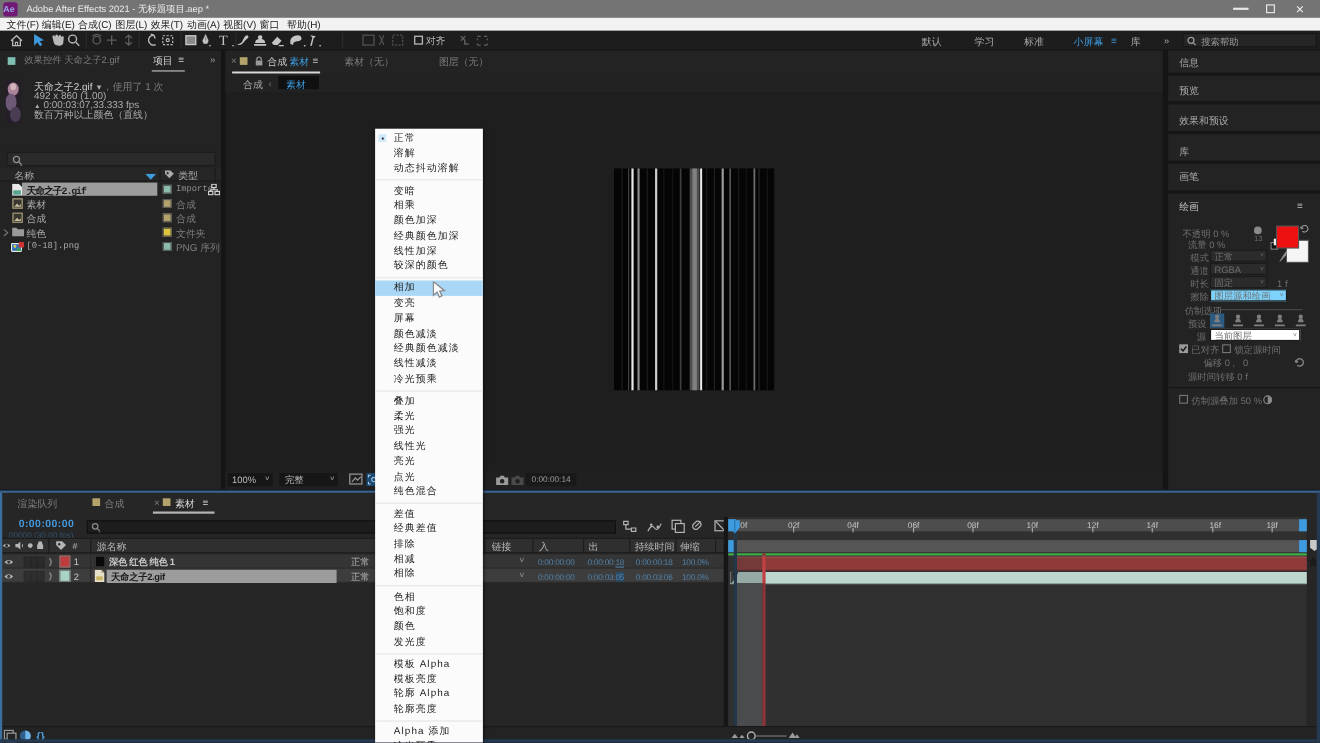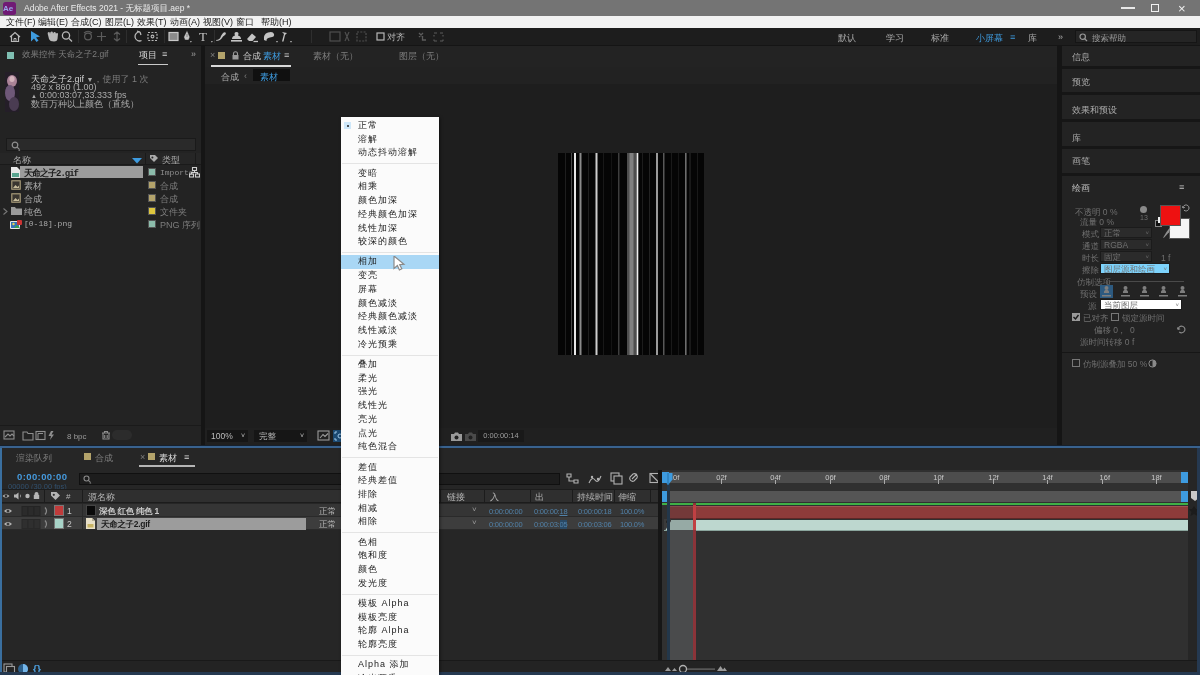--- a/index.html
+++ b/index.html
@@ -201,37 +201,20 @@
         <rect x="1" y="3" width="8" height="6" fill="#3570b8"></rect>
         <circle cx="3.5" cy="5" r="1.2" fill="#e8d44c"></circle>
         <path d="M4 9 l3 -3 l3 3z" fill="#3aa04a"></path>
         <rect x="7" y="1" width="5" height="5" rx="1" fill="#c33"></rect>
       </svg>
     <span class="a" style="left:24px;top:54px;font-size:8px;color:#ababab;font-family:'Liberation Mono',monospace">[0-18].png</span>
     <div class="a" style="left:148px;top:55px;width:8px;height:8px;background:#8cbcab;border:1px solid #555"></div>
     <span class="a tx dim" style="left:160px;top:54px">PNG 序列</span>
   </div>
 
-  <div class="a" style="left:0;top:379px;width:201px;height:20px;background:#232323;border-top:1px solid #1a1a1a">
-    <svg class="a" style="left:3px;top:3px" width="130" height="13" viewBox="0 0 130 13">
-      <g fill="none" stroke="#8e8e8e" stroke-width="1.1">
-        <rect x="1" y="2" width="10" height="8"></rect>
-          <path d="M2 8 l3 -3 l2 2 l2 -2 l2 2"></path>
-        <path d="M20 3 h4 l1 1.5 h5 V11 H20z"></path>
-        <rect x="33" y="2.5" width="9" height="8"></rect>
-          <path d="M35 10.5 v-6 l5 0" stroke-width="1"></path>
-        <path d="M48 2 l-2.5 5 h2.5 l-1 4 4 -5.5 h-2.5 l2 -3.5z" fill="#8e8e8e" stroke="none"></path>
-      </g>
-      <text x="64" y="10" font-size="8" fill="#9a9a9a">8 bpc</text>
-      <g fill="none" stroke="#8e8e8e" stroke-width="1.1">
-          <path d="M99 4 h8 m-7 0 v6 h6 v-6 m-4.5 0 v-1.5 h3 V4 m-2.8 2 v3 m2.5 -3 v3"></path>
-        </g>
-    </svg>
-    <div class="a" style="left:112px;top:4px;width:20px;height:10px;border-radius:5px;background:#2c2c2c"></div>
-  </div>
 </div>
 
 <div class="a" id="centerpanel" style="left:205px;top:46px;width:852px;height:399px;background:#1e1e1e">
   <div class="a" style="left:0;top:0;width:852px;height:21px;background:#232323"></div>
   <span class="a dim" style="left:5px;top:4px;font-size:9px">×</span>
   <div class="a" style="left:13px;top:6px;width:7px;height:7px;background:#b3a36b"></div>
   <svg class="a" style="left:26px;top:5px" width="9" height="10" viewBox="0 0 9 10">
       <path d="M2.5 4 v-1.2 a2 2 0 0 1 4 0 V4" fill="none" stroke="#9a9a9a" stroke-width="1.1"></path>
       <rect x="1.5" y="4" width="6" height="4.5" fill="#9a9a9a"></rect>
     </svg>

